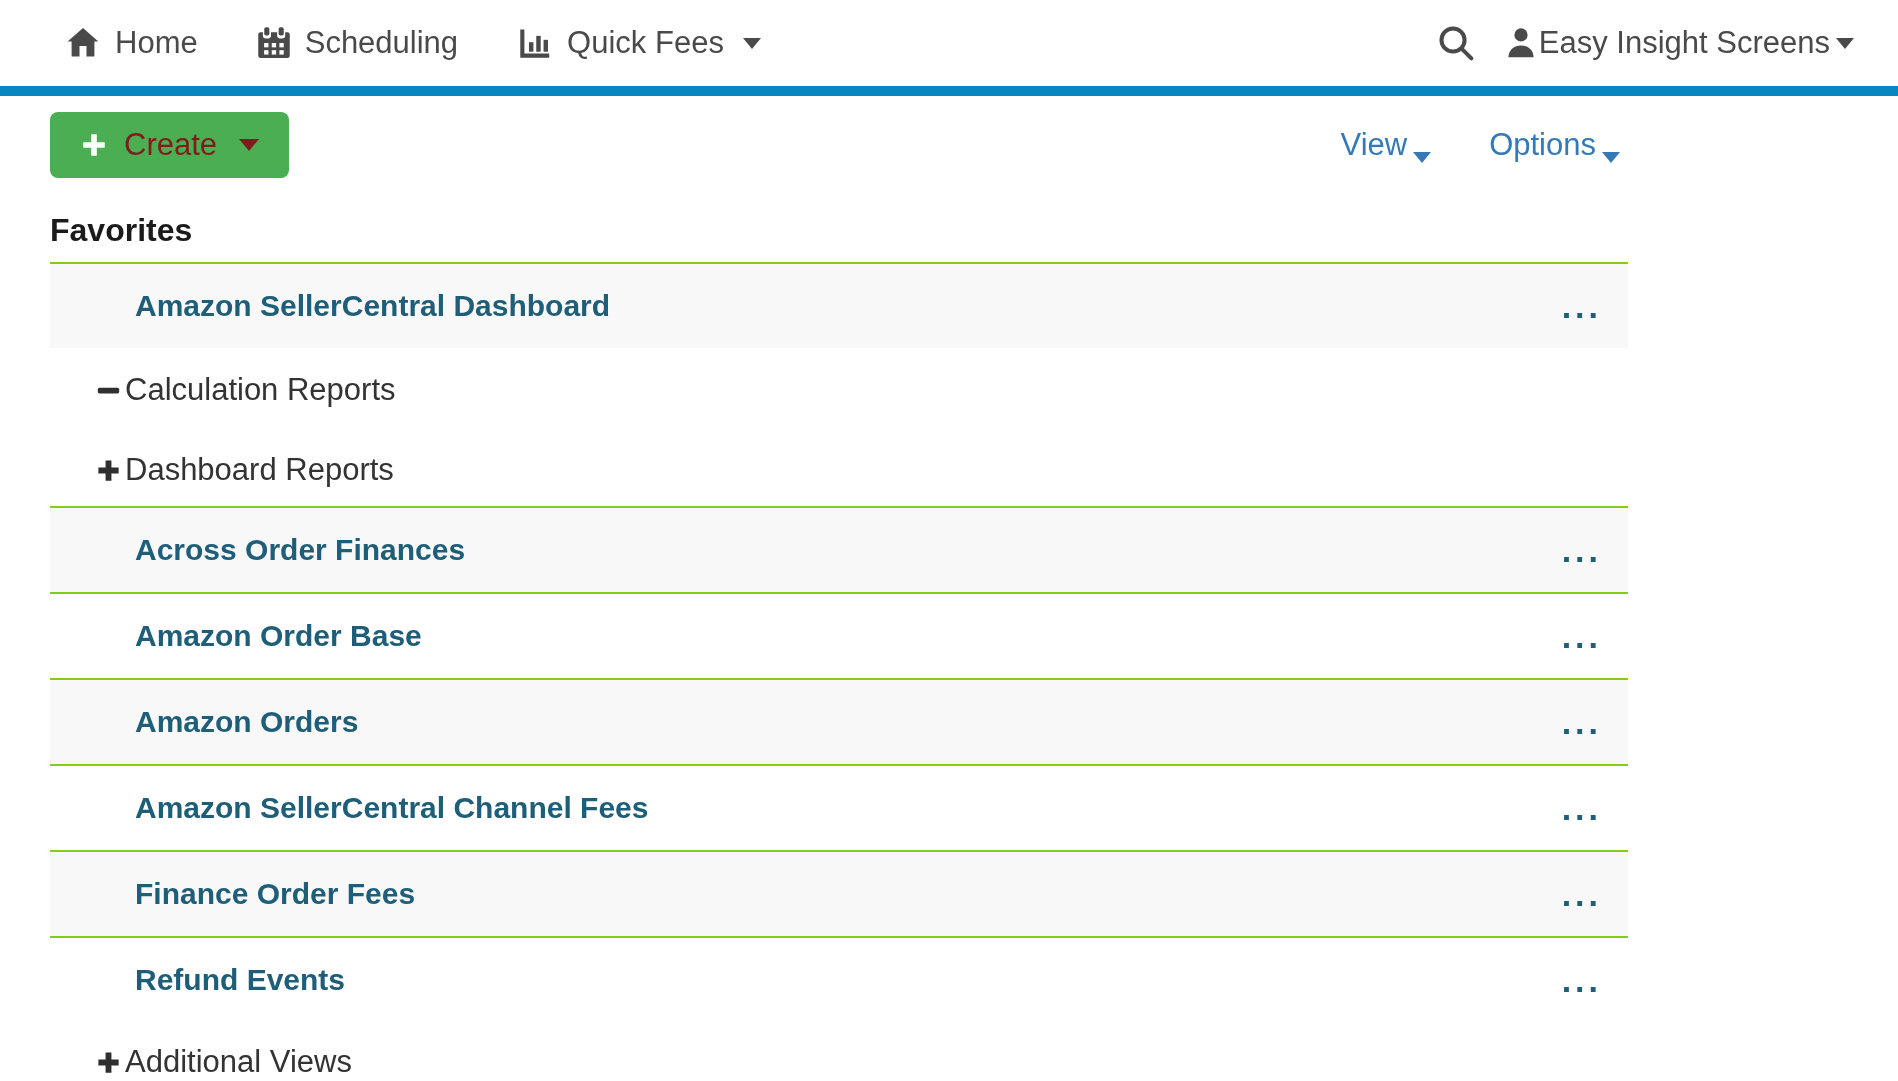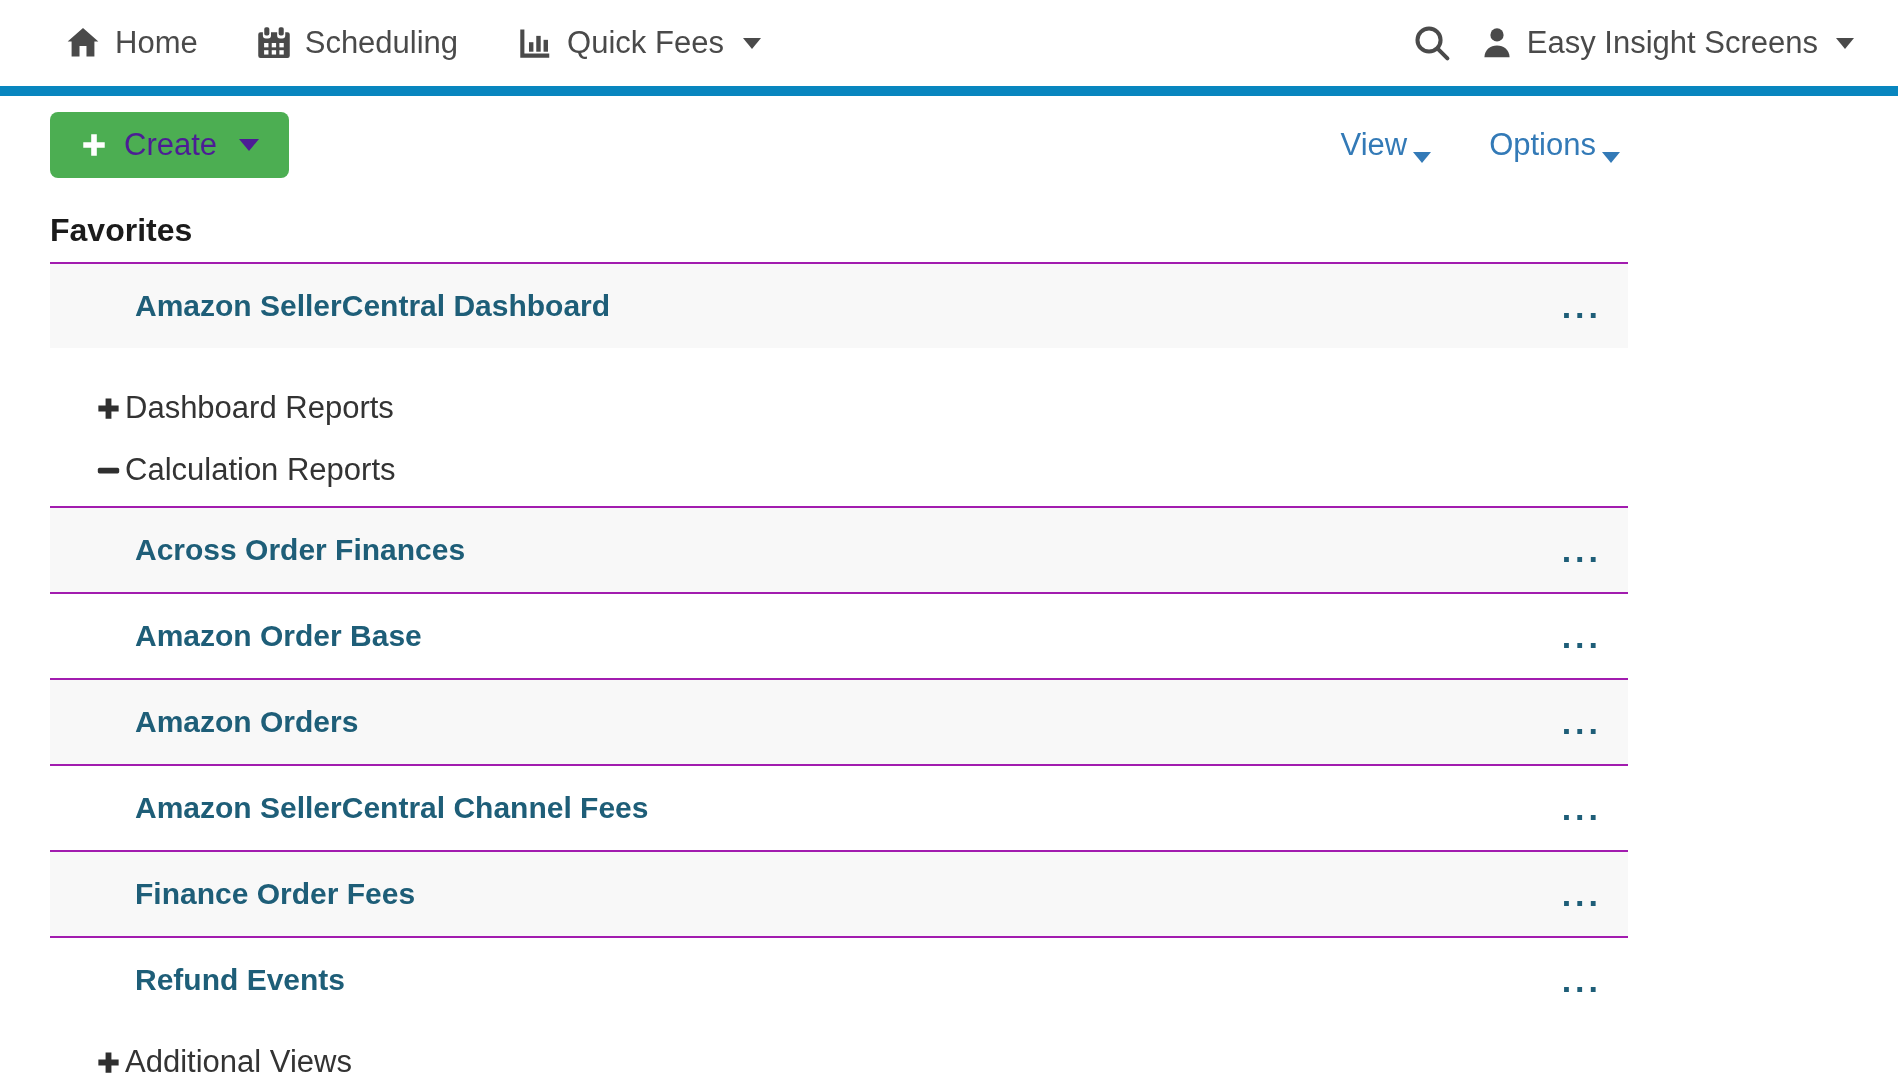--- a/index.html
+++ b/index.html
@@ -16,61 +16,61 @@
     display: flex; align-items: center; justify-content: space-between;
     padding: 0 44px 0 64px;
     background: #fff;
   }
   .nav-left { display: flex; align-items: center; gap: 58px; }
   .nav-item {
     display: flex; align-items: center; gap: 13px;
     font-size: 31px; color: #4a4a4a; cursor: pointer; white-space: nowrap;
   }
   .nav-right { display: flex; align-items: center; gap: 26px; }
-  .account { display: flex; align-items: center; gap: 12px; font-size: 31px; cursor: pointer; }
+  .account { display: flex; align-items: center; font-size: 31px; cursor: pointer; }
   .caret {
     display: inline-block; width: 0; height: 0;
     border-left: 10px solid transparent;
     border-right: 10px solid transparent;
     border-top: 12px solid currentColor;
     margin-left: 6px;
   }
   .caret.sm {
     border-left-width: 9px; border-right-width: 9px; border-top-width: 11px;
   }
   .blue-bar { height: 10px; background: #0886bf; }
 
   .content { margin: 0 270px 0 50px; }
 
   .toolbar {
     margin-top: 16px; height: 66px;
     display: flex; align-items: center; justify-content: space-between;
   }
   .create-btn {
     height: 66px; padding: 12px 30px;
-    background: #4cae52; color: #4c1d95;
+    background: #4cae52; color: #7f1d1d;
     border: none; border-radius: 8px;
     font-size: 31px; font-family: inherit;
     display: flex; align-items: center; gap: 16px;
     cursor: pointer;
   }
   .toolbar-links { display: flex; align-items: center; gap: 58px; margin-right: 8px; }
   .tb-link {
     color: #337ab7; font-size: 31px; cursor: pointer;
     display: flex; align-items: flex-end; white-space: nowrap;
   }
   .favorites-title {
     margin: 34px 0 14px 0;
     font-size: 32px; font-weight: 700; color: #1b1b1b; line-height: 36px;
   }
   .row {
     height: 86px;
     display: flex; align-items: center; justify-content: space-between;
     padding: 0 26px 0 85px;
-    border-top: 2px solid #a21caf;
+    border-top: 2px solid #84cc16;
     background: #fff;
   }
   .row.gray { background: #f8f8f8; }
   .row-link {
     color: #1e5e78; font-weight: 700; font-size: 30px;
     text-decoration: none; cursor: pointer; white-space: nowrap;
   }
   .row-more {
     color: #1e5e78; font-weight: 700; font-size: 34px; letter-spacing: 4px;
     cursor: pointer; line-height: 34px;
@@ -187,38 +187,38 @@
 
   <div class="favorites-title">Favorites</div>
 
   <div>
     <div class="row gray">
       <a class="row-link">Amazon SellerCentral Dashboard</a>
       <span class="row-more">...</span>
     </div>
   </div>
 
+  <div class="section-toggle st-2">
+    <span class="ticon">
+      <svg width="27" height="27" viewBox="0 0 24 24" fill="#2f2f2f">
+        <rect x="2.5" y="9.6" width="19" height="5" rx="1.5"></rect>
+      </svg>
+    </span>
+    <span>Calculation Reports</span>
+  </div>
+
   <div class="section-toggle st-1">
     <span class="ticon">
       <svg width="27" height="27" viewBox="0 0 24 24" fill="#2f2f2f">
         <path d="M9.4 3h5.2v6.4H21v5.2h-6.4V21H9.4v-6.4H3V9.4h6.4z"></path>
       </svg>
     </span>
     <span>Dashboard Reports</span>
   </div>
 
-  <div class="section-toggle st-2">
-    <span class="ticon">
-      <svg width="27" height="27" viewBox="0 0 24 24" fill="#2f2f2f">
-        <rect x="2.5" y="9.6" width="19" height="5" rx="1.5"></rect>
-      </svg>
-    </span>
-    <span>Calculation Reports</span>
-  </div>
-
   <div class="report-list">
     <div class="row gray">
       <a class="row-link">Across Order Finances</a>
       <span class="row-more">...</span>
     </div>
     <div class="row">
       <a class="row-link">Amazon Order Base</a>
       <span class="row-more">...</span>
     </div>
     <div class="row gray">

